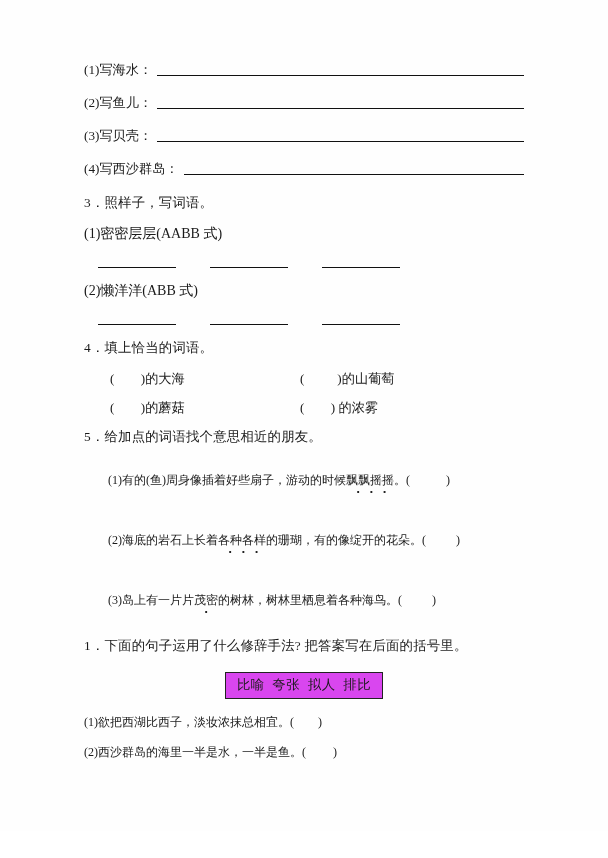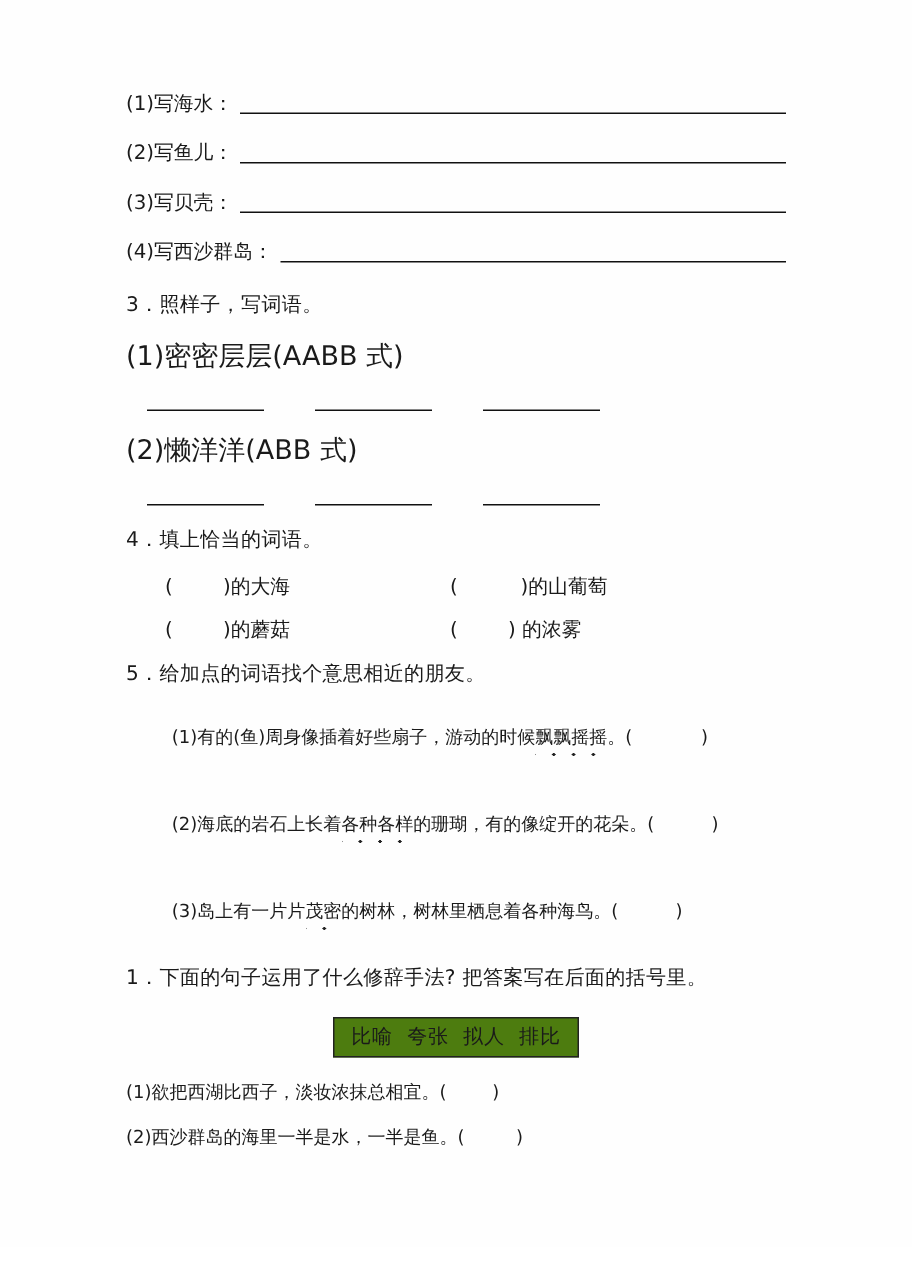--- a/index.html
+++ b/index.html
@@ -17,20 +17,21 @@
   }
   .page {
     position: absolute;
     left: 0;
     top: 0;
     width: 608px;
     height: 831px;
     background: #fefefe;
     padding: 16px;
     box-sizing: border-box;
+    font-family: Liberation Serif, serif;
   }
   .content {
     position: absolute;
     left: 84px;
     top: 62px;
     width: 440px;
   }
 
   
   .row {
@@ -57,21 +58,21 @@
   }
 
   
   .sec-num {
     font-size: 13.4px;
     margin-top: 2px;
     margin-bottom: 13px;
     letter-spacing: 0.2px;
   }
   .sub-item {
-    font-size: 18px;
+    font-size: 14px;
     margin-bottom: 6px;
   }
 
   
   .blank-row {
     display: flex;
     margin: 0 0 14px 14px;
     padding-top: 18px;
   }
   .rule-short {
@@ -131,21 +132,21 @@
     display: flex;
     justify-content: center;
     margin: 17px 0 15px 0;
   }
   .bank-box {
     border: 1.4px solid #222;
     padding: 3px 11px 4px 11px;
     font-size: 13.4px;
     letter-spacing: 0.5px;
     white-space: pre;
-    background: #4d7c0f;
+    background: #d946ef;
   }
 </style>
 </head>
 <body>
 
 <div class="page">
   <div class="content">
 
     <div>
       <div class="row q-fill">

